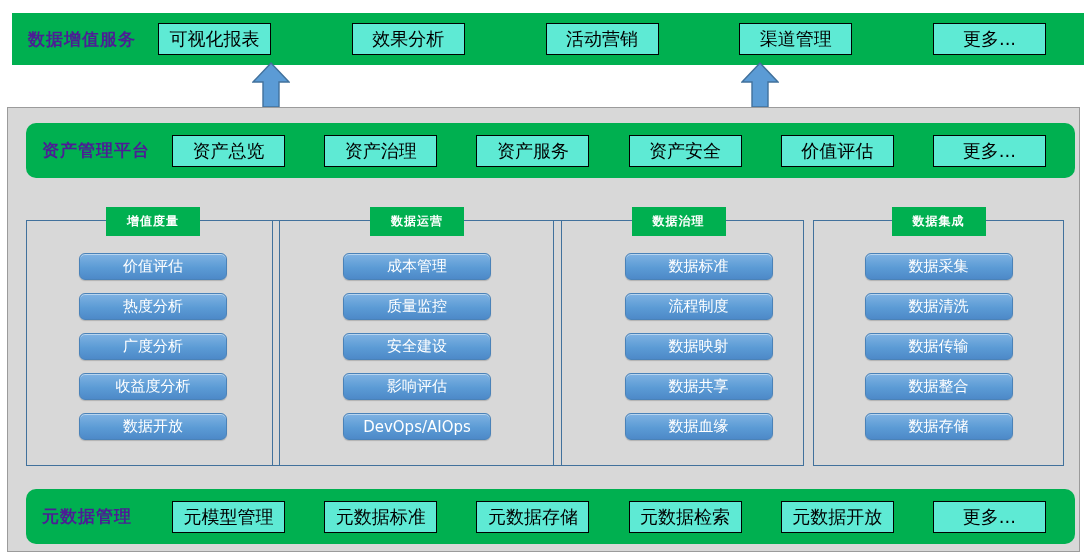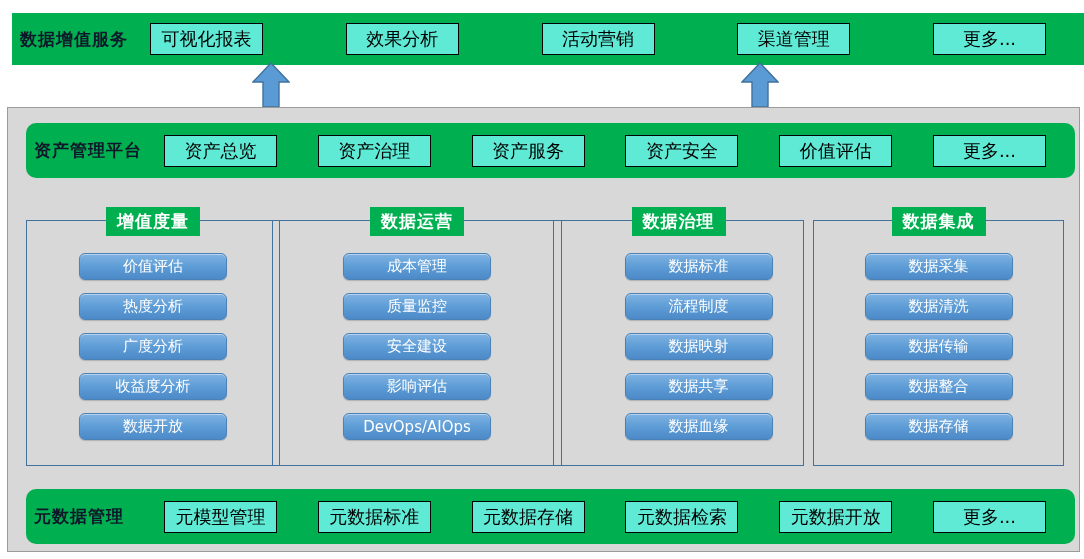--- a/index.html
+++ b/index.html
@@ -6,22 +6,22 @@
   body{
     width:1084px;height:559px;background:#ffffff;position:relative;overflow:hidden;
     font-family:"DejaVu Sans","Liberation Sans",sans-serif;
   }
   .canvas{position:absolute;inset:0;}
 
   
   .bar{position:absolute;background:#00B050;display:flex;align-items:center;}
   .top-bar{left:12px;top:13px;width:1072px;height:52px;}
   .bar-label{
-    margin-left:8px;width:122px;flex:0 0 122px;
-    color:#0f172a;font-weight:bold;font-size:17px;letter-spacing:1px;white-space:nowrap;
+    margin-left:16px;width:122px;flex:0 0 122px;
+    color:#4c1d95;font-weight:bold;font-size:17px;letter-spacing:1px;white-space:nowrap;
   }
   .bar-items{
     flex:1;display:flex;justify-content:space-between;align-items:center;
     margin-left:8px;padding-right:38px;
   }
   .bar-box{
     width:113px;height:32px;background:#5eead4;border:1px solid #000000;
     display:flex;align-items:center;justify-content:center;
     font-size:18px;color:#000000;white-space:nowrap;box-sizing:border-box;
   }
@@ -45,21 +45,21 @@
   .column{
     position:absolute;top:112px;height:246px;border:1px solid #41719C;box-sizing:border-box;
   }
   .c1{left:18px;width:254px;}
   .c2{left:264px;width:290px;}
   .c3{left:545px;width:251px;padding-left:40px;}
   .c4{left:805px;width:251px;}
   .col-header{
     position:absolute;top:-14px;left:50%;transform:translateX(-50%);
     min-width:94px;height:29px;background:#00B050;color:#ffffff;
-    font-weight:bold;font-size:17px;letter-spacing:1px;
+    font-weight:bold;font-size:12px;letter-spacing:1px;
     display:flex;align-items:center;justify-content:center;white-space:nowrap;
     padding:0 6px;box-sizing:border-box;
   }
   .col-buttons{
     display:flex;flex-direction:column;align-items:center;gap:13px;padding-top:32px;
   }
   .module-btn{
     width:148px;height:27px;border-radius:6px;
     background:linear-gradient(180deg,#7FB2E2 0%,#5B9BD5 55%,#4D89C8 100%);
     border:1px solid #4A82B8;

